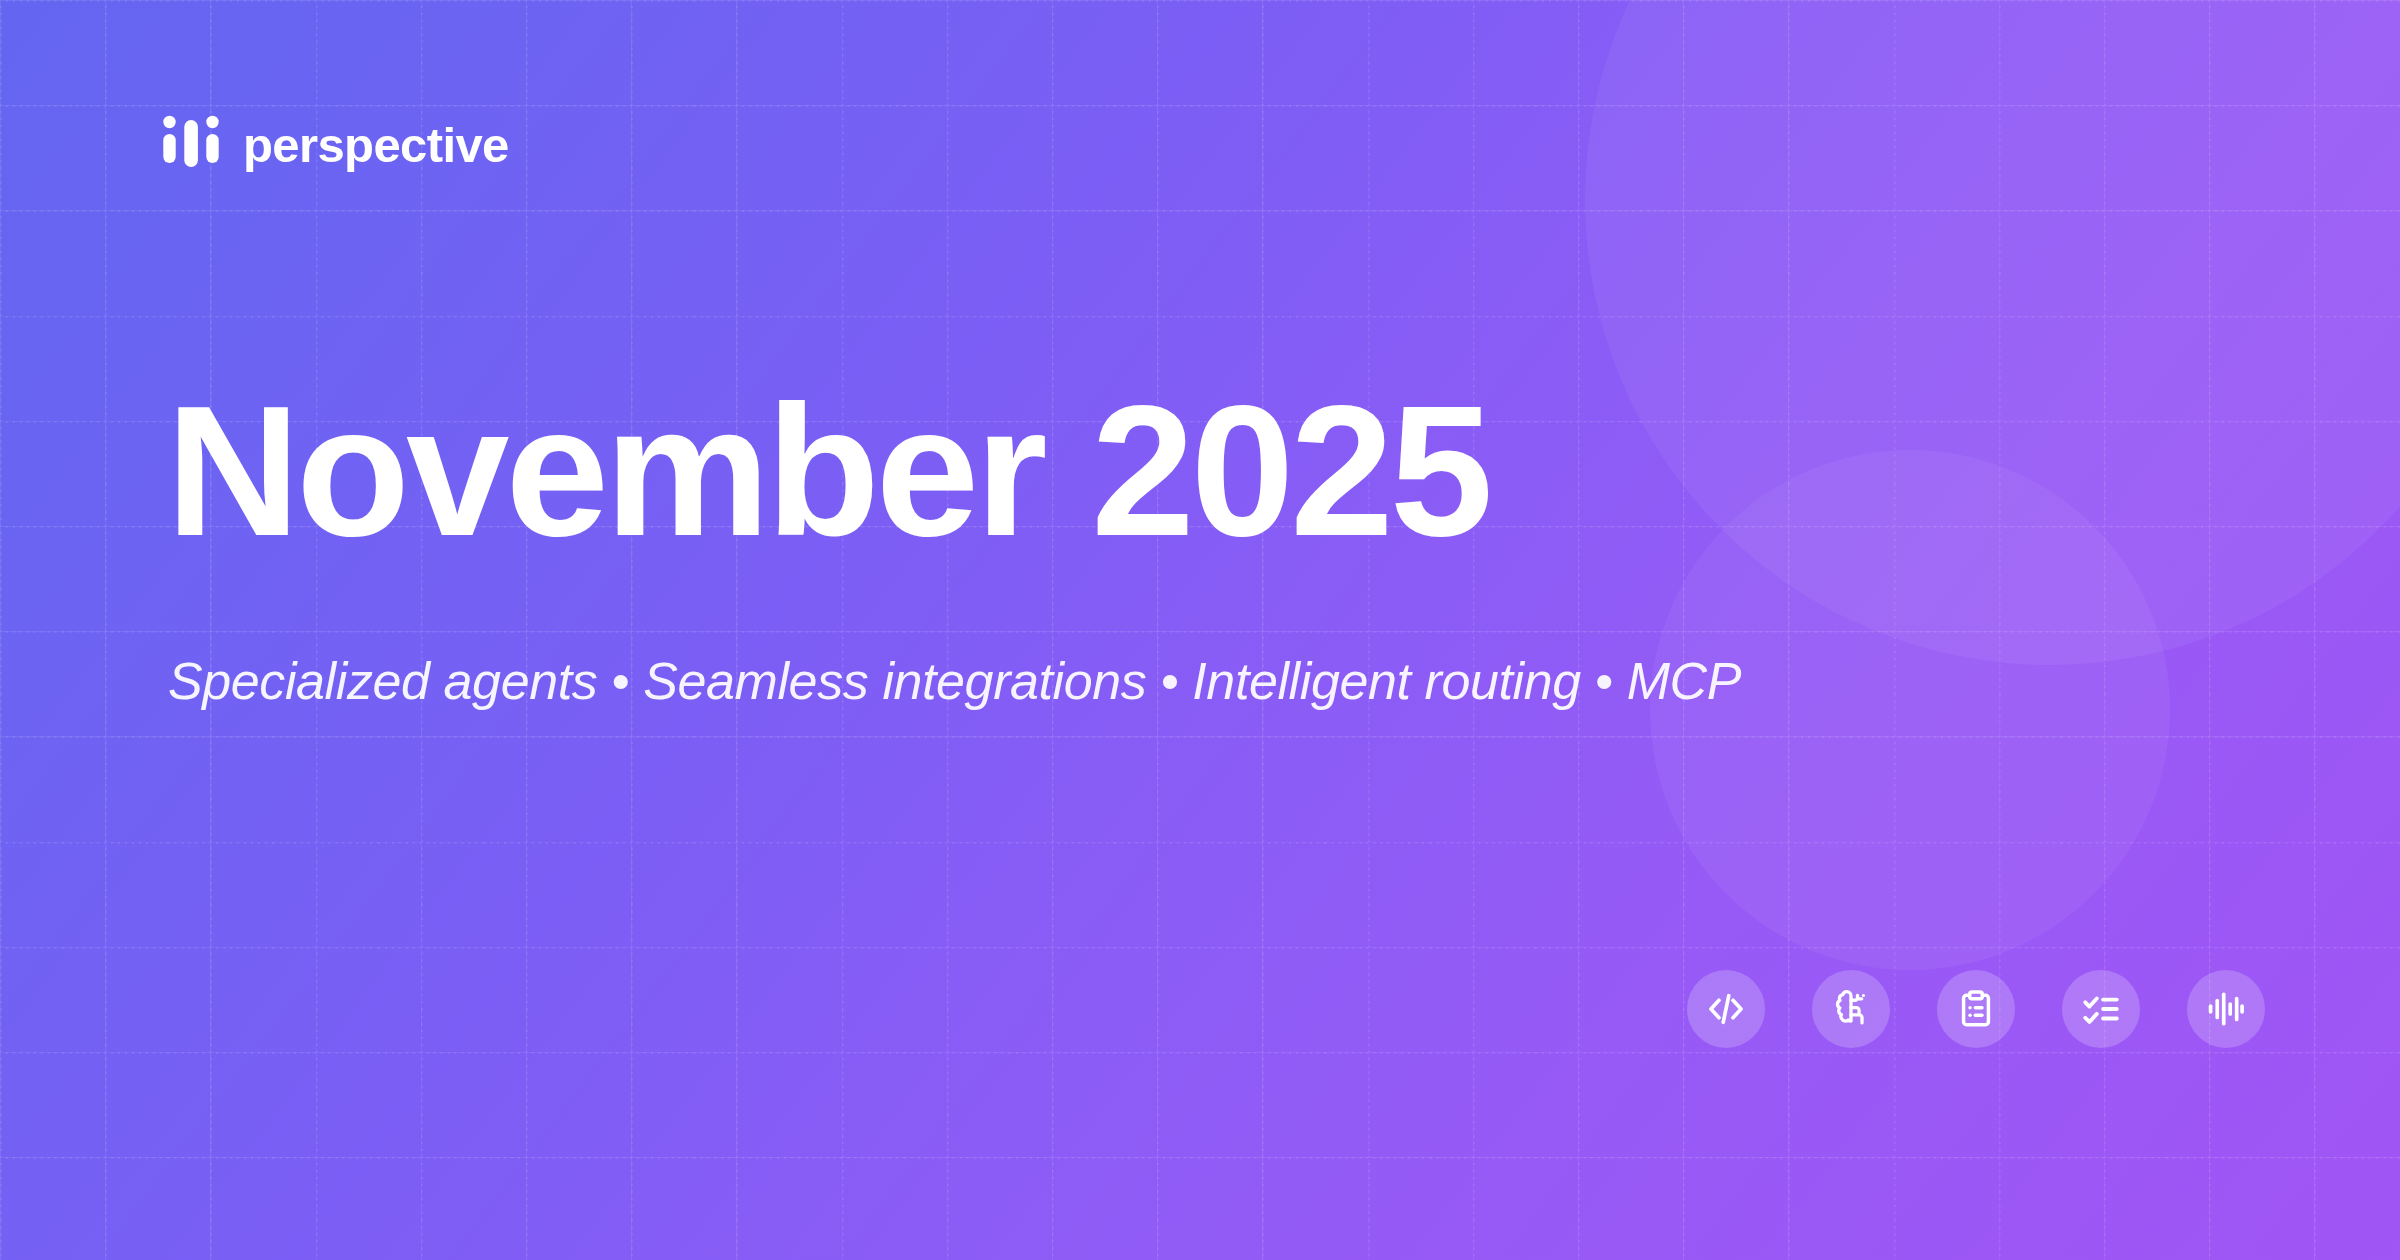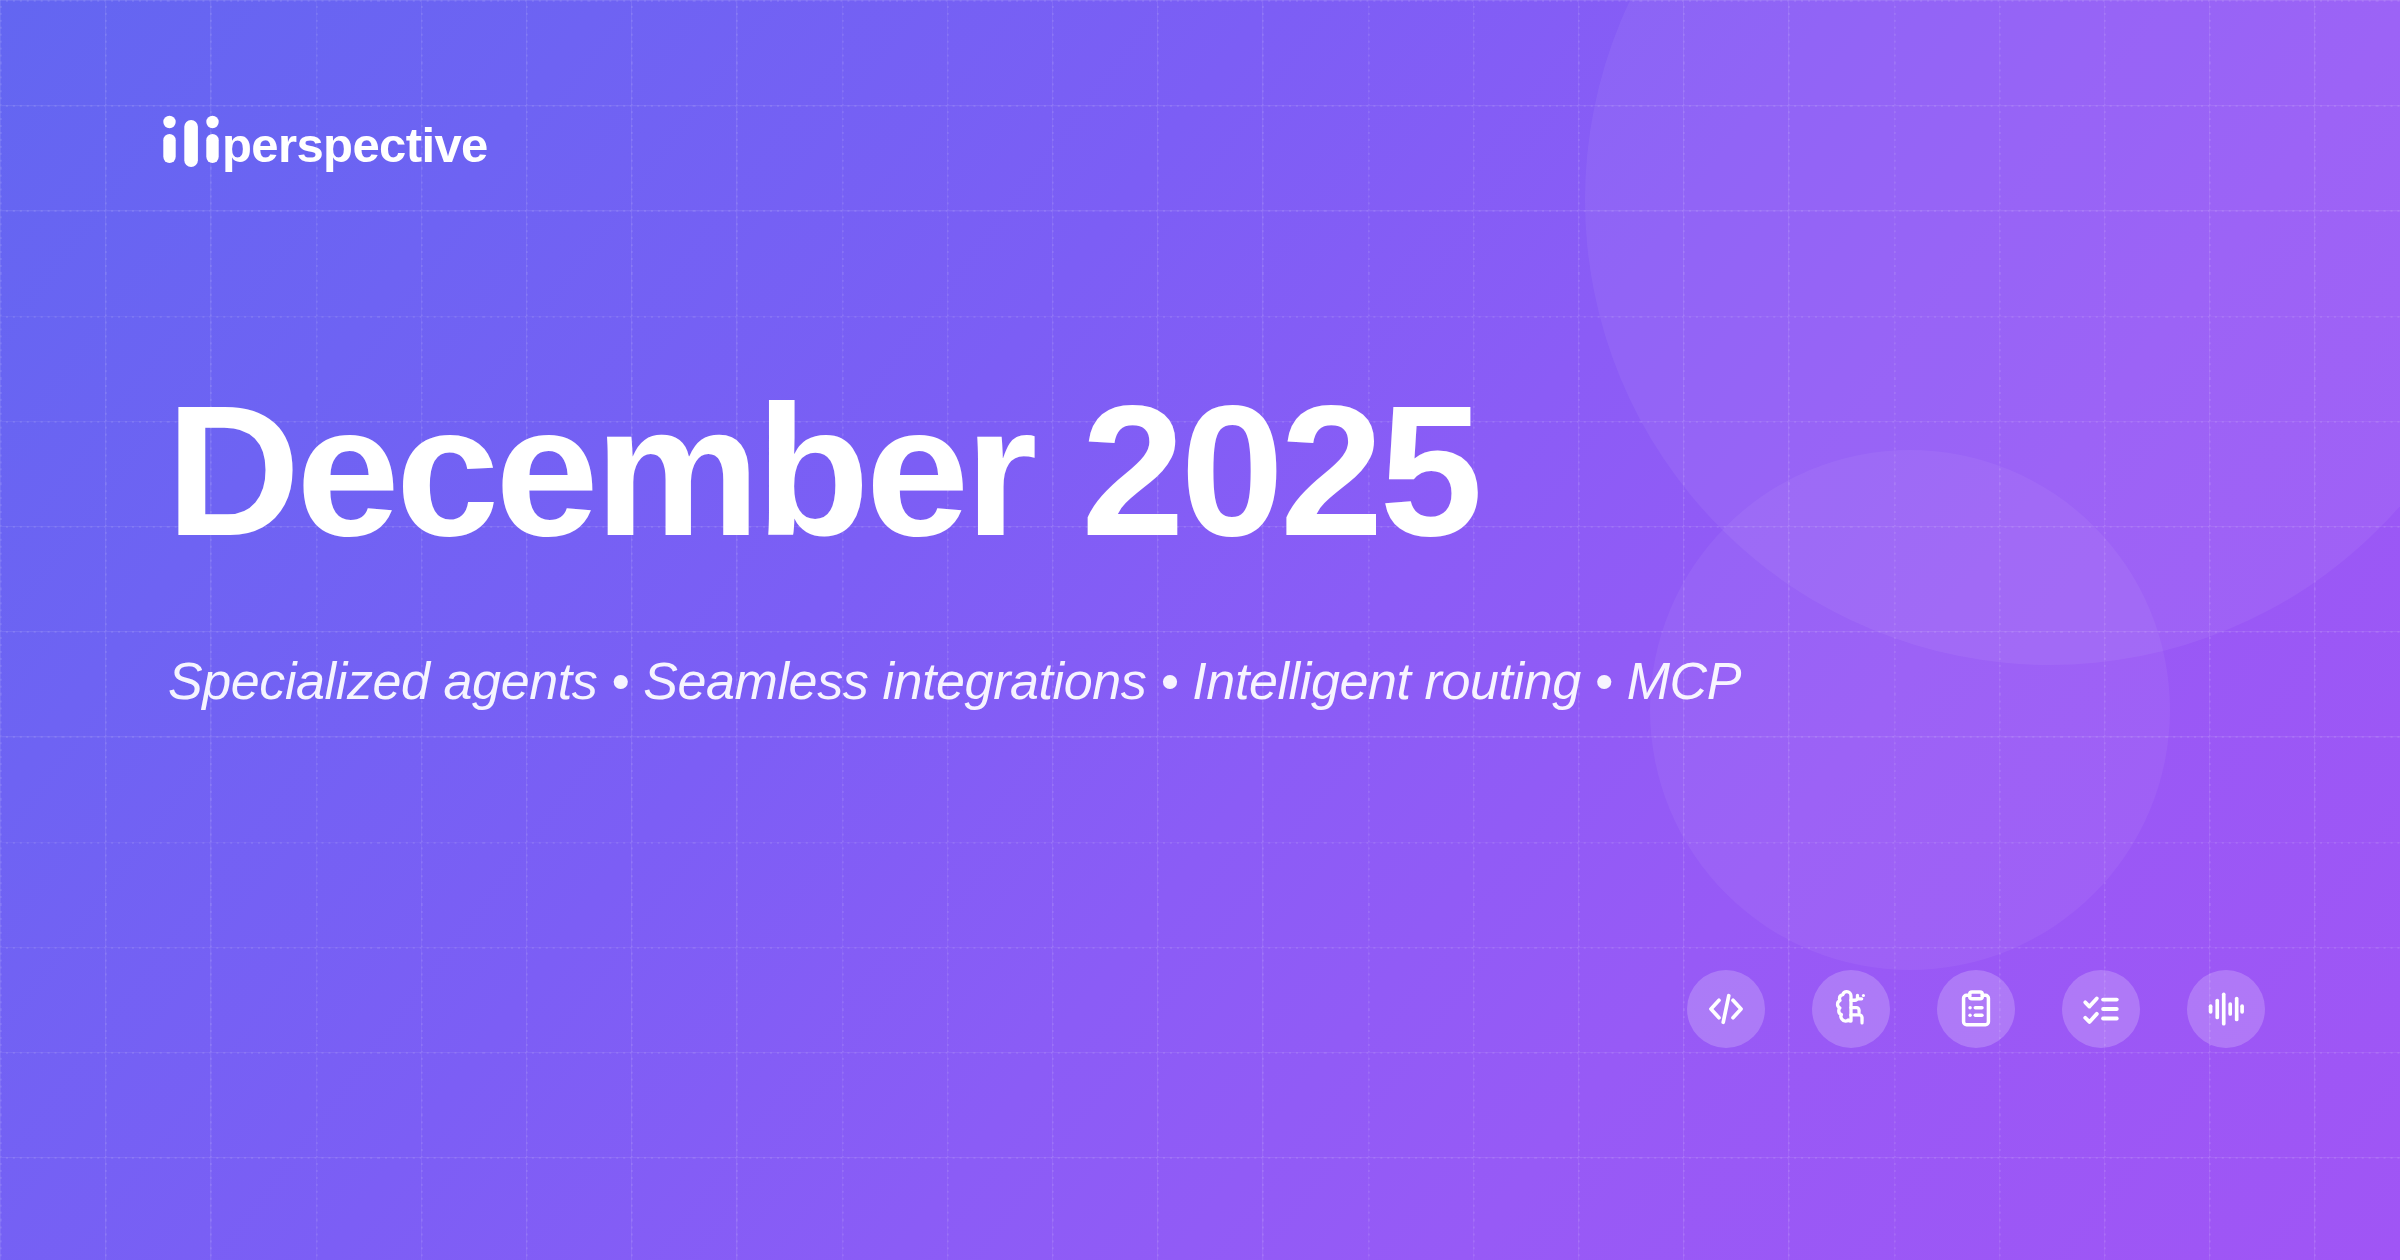--- a/index.html
+++ b/index.html
@@ -74,20 +74,21 @@
       repeating-linear-gradient(to bottom, #000 0 2px, transparent 2px 105.2px);
     mask-composite:add;
   }
 
   
   .logo{
     position:absolute;
     left:160px; top:112px;
     display:flex;
     align-items:center;
+    gap:21px;
     text-align:right;
   }
   .logo-mark{ display:block; }
   .logo-word{
     color:#ffffff;
     font-size:49px;
     font-weight:700;
     letter-spacing:-0.6px;
     line-height:1;
     white-space:nowrap;
@@ -155,21 +156,21 @@
         <circle cx="9.5" cy="10" r="6.2" fill="#ffffff"></circle>
         <rect x="3.3" y="22" width="12.4" height="29" rx="6.2" fill="#ffffff"></rect>
         <rect x="24.3" y="8" width="13.6" height="47" rx="6.8" fill="#ffffff"></rect>
         <circle cx="52.5" cy="10" r="6.2" fill="#ffffff"></circle>
         <rect x="46.3" y="22" width="12.4" height="29" rx="6.2" fill="#ffffff"></rect>
       </svg>
     </span>
     <span class="logo-word">perspective</span>
   </div>
 
-  <h1 class="headline">December 2025</h1>
+  <h1 class="headline">November 2025</h1>
 
   <p class="subtitle">Specialized agents • Seamless integrations • Intelligent routing • MCP</p>
 
   <div class="badge-row">
 
     <div class="badge">
       <span>
         <svg width="42" height="42" viewBox="0 0 24 24" fill="none" stroke="#ffffff" stroke-width="2.1" stroke-linecap="round" stroke-linejoin="round">
           <polyline points="8,7 3.4,12 8,17"></polyline>
           <polyline points="16,7 20.6,12 16,17"></polyline>

